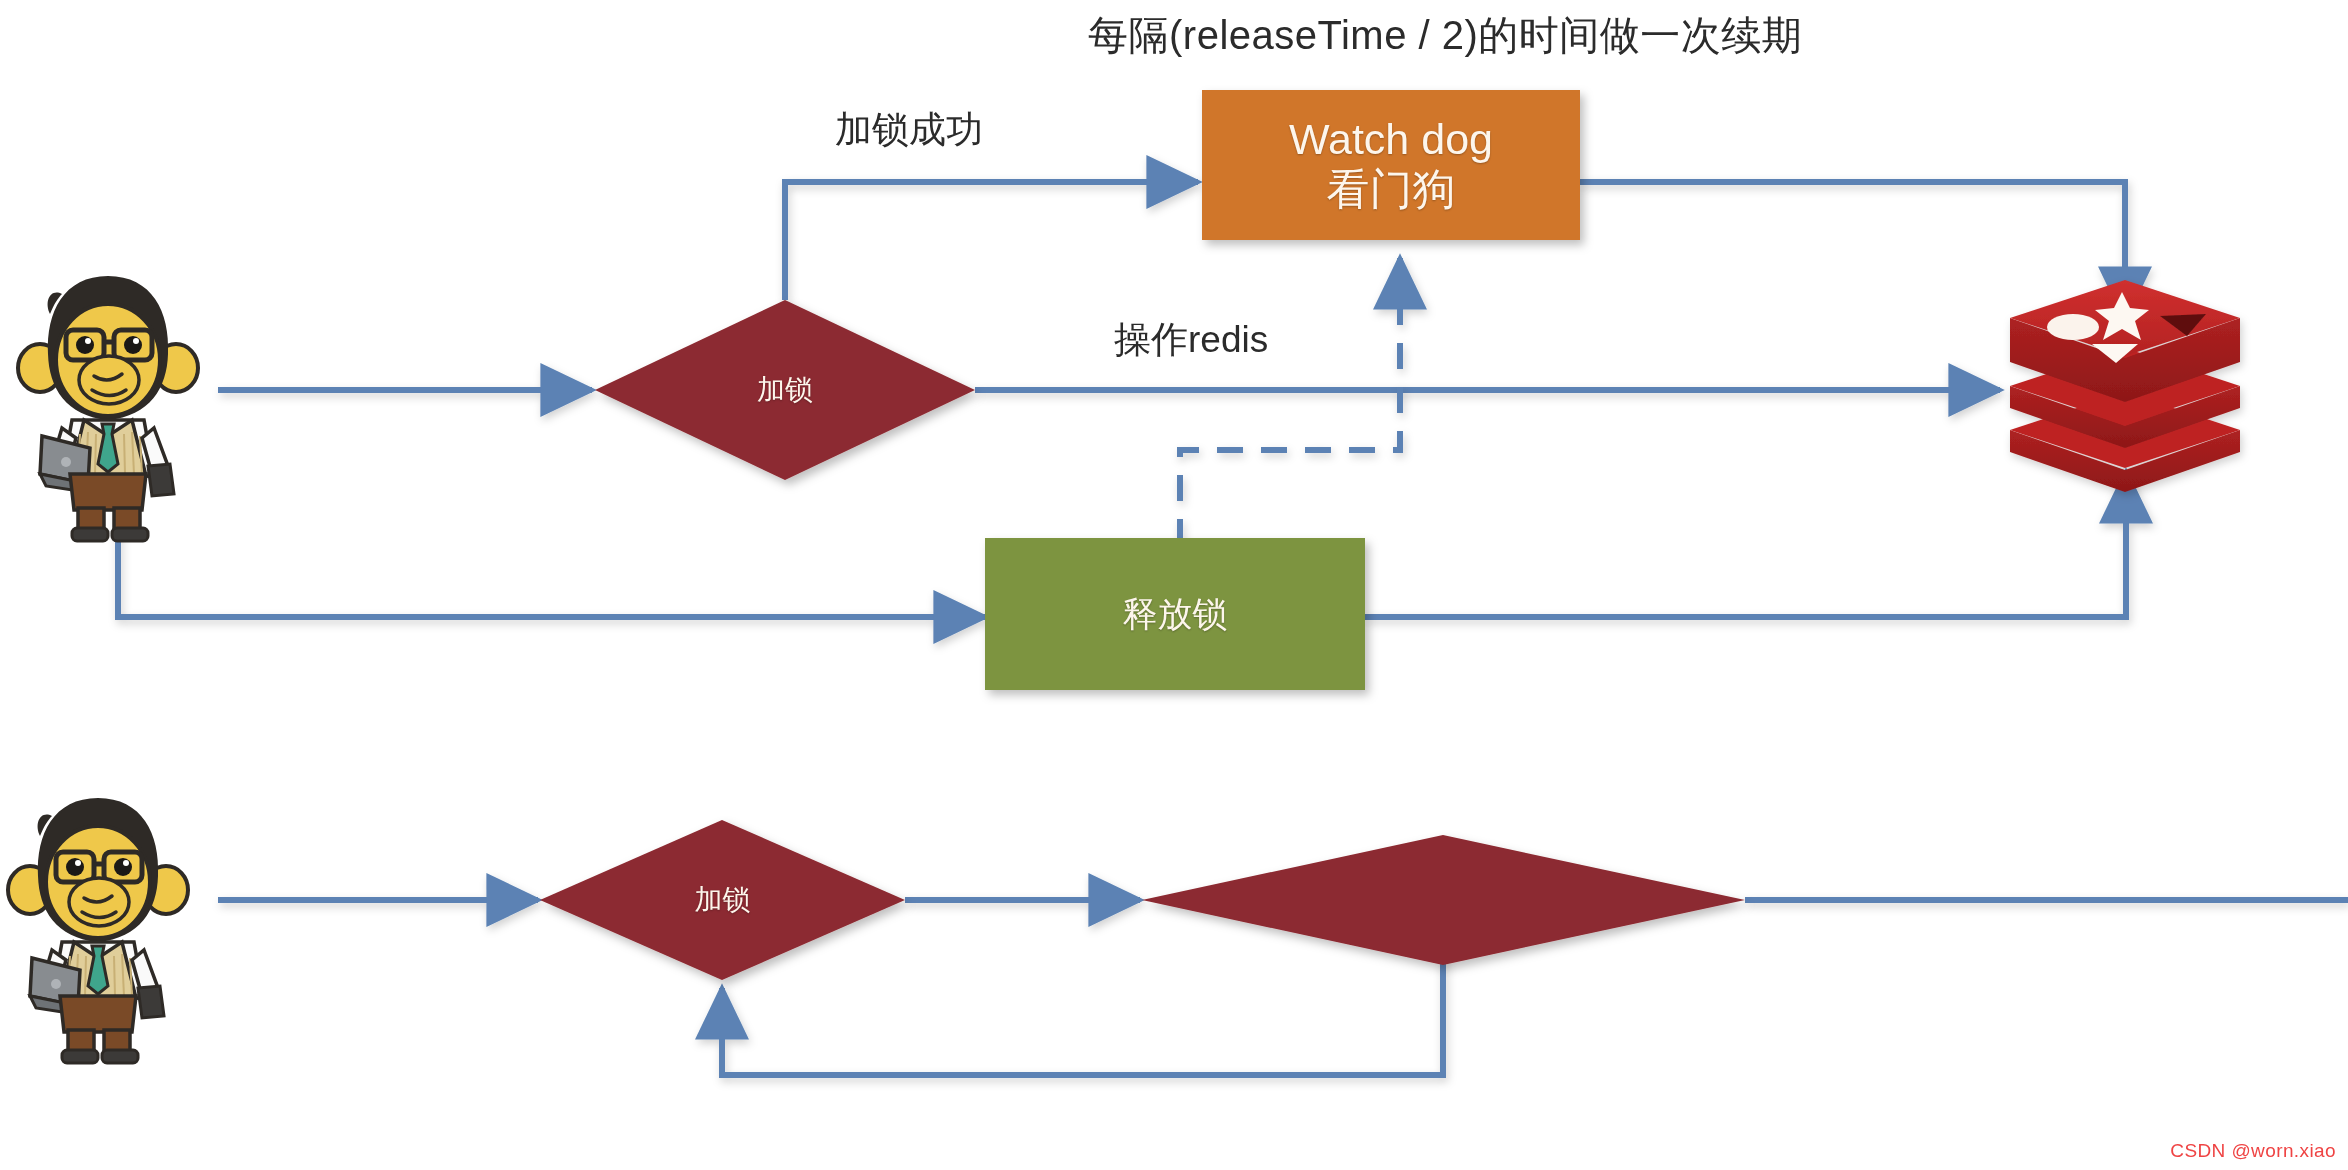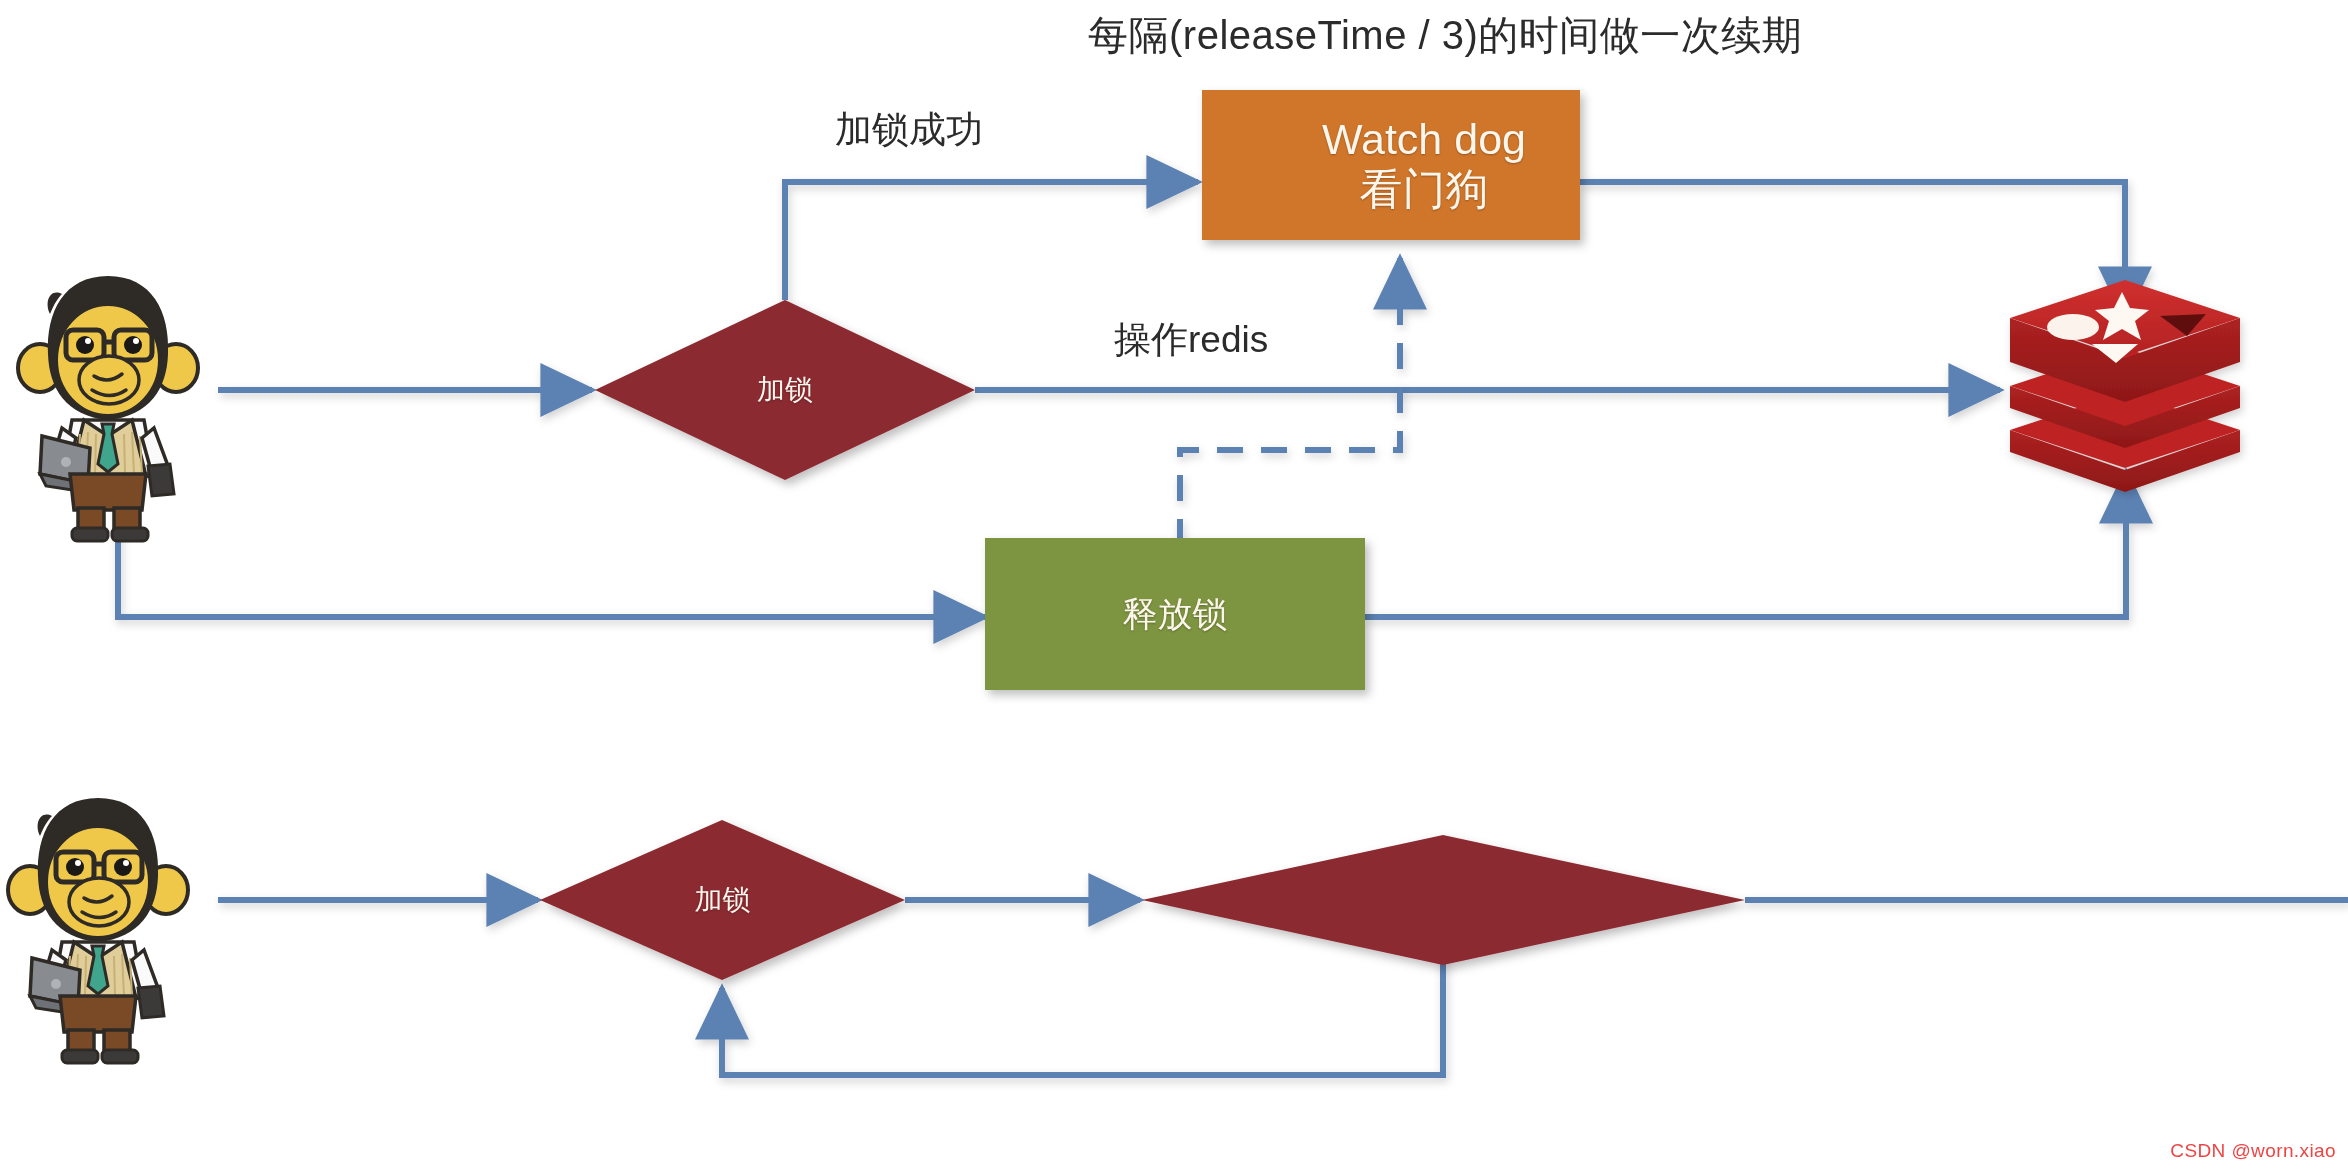--- a/index.html
+++ b/index.html
@@ -14,21 +14,21 @@
   .title-txt{font-size:40px;letter-spacing:.5px;}
   .edge-label{font-size:37px;}
   .bottom-label{font-size:39px;}
 
   .node-label{
     position:absolute;white-space:nowrap;color:#fdf6ec;
     text-shadow:0 1px 2px rgba(0,0,0,.28);
     display:flex;align-items:center;justify-content:center;
     pointer-events:none;
   }
-  .wd-label{font-size:43px;line-height:1.16;text-align:center;flex-direction:column;padding-left:33px;}
+  .wd-label{font-size:43px;line-height:1.16;text-align:center;flex-direction:column;}
   .diamond-label{font-size:28px;}
   .rect-label{font-size:35px;}
 
   .watermark{
     position:absolute;right:12px;bottom:8px;
     font-size:19px;color:#ef4444;letter-spacing:.4px;
   }
 </style>
 </head>
 <body>
@@ -198,21 +198,21 @@
       <path d="M12,206 L62,216 L70,226 L18,218 Z" fill="#6E7276" stroke="#2E2A26" stroke-width="3"></path>
       <circle cx="38" cy="194" r="5" fill="#AFB3B7"></circle>
       <path d="M42,206 L118,206 L114,242 L46,242 Z" fill="#7A4A27" stroke="#2E2A26" stroke-width="3.5"></path>
       <rect x="50" y="240" width="26" height="24" fill="#7A4A27" stroke="#2E2A26" stroke-width="3.5"></rect>
       <rect x="86" y="240" width="26" height="24" fill="#7A4A27" stroke="#2E2A26" stroke-width="3.5"></rect>
       <rect x="44" y="260" width="36" height="13" rx="5" fill="#3C3A38" stroke="#2E2A26" stroke-width="3"></rect>
       <rect x="84" y="260" width="36" height="13" rx="5" fill="#3C3A38" stroke="#2E2A26" stroke-width="3"></rect>
     </g>
   </svg>
 
-  <div class="txt title-txt" style="left:1088px;top:8px;">每隔(releaseTime / 3)的时间做一次续期</div>
+  <div class="txt title-txt" style="left:1088px;top:8px;">每隔(releaseTime / 2)的时间做一次续期</div>
 
   <div class="txt edge-label" style="left:835px;top:105px;">加锁成功</div>
 
   <div class="txt edge-label" style="left:1114px;top:315px;">操作redis</div>
 
 
   <div class="node-label wd-label" style="left:1202px;top:90px;width:378px;height:150px;">
     <span>Watch dog</span>
     <span>看门狗</span>
   </div>

